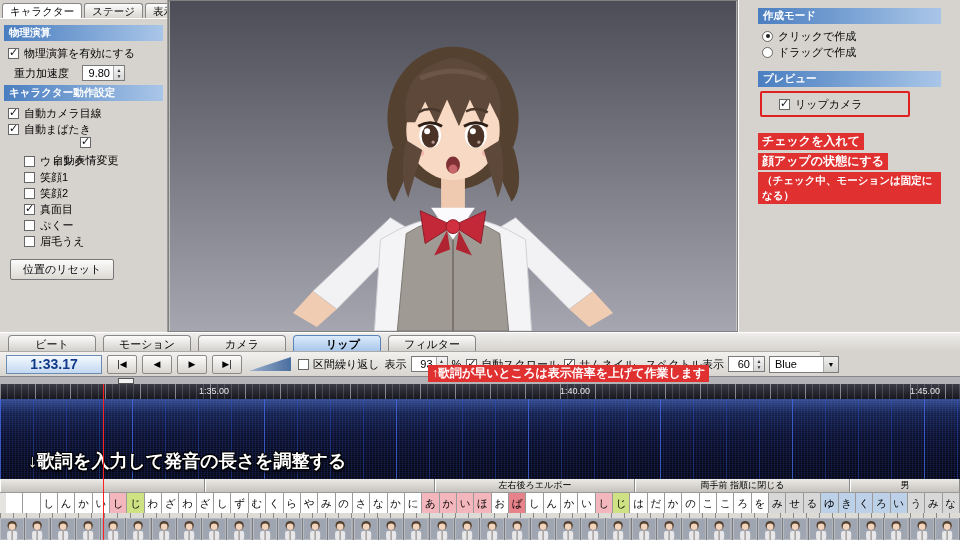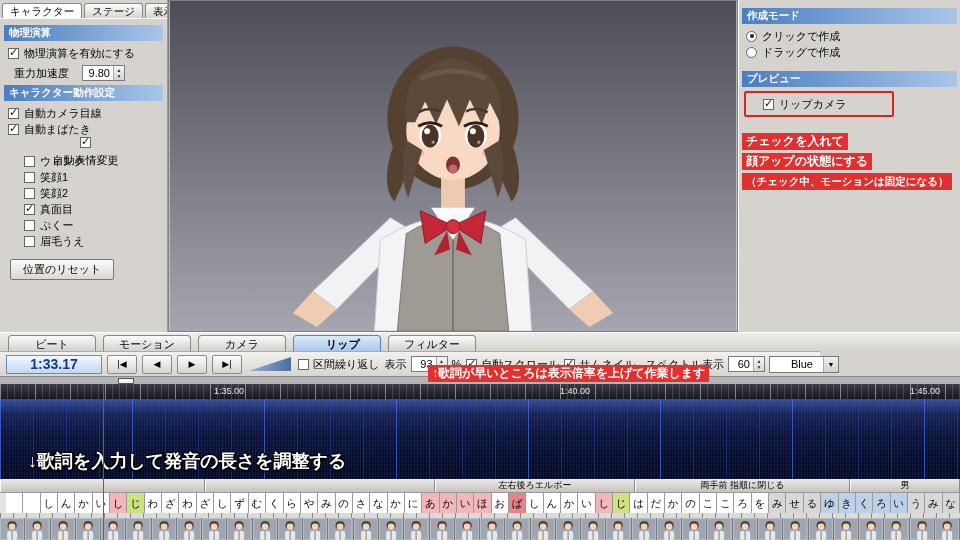--- a/index.html
+++ b/index.html
@@ -31,21 +31,21 @@
                background:linear-gradient(#f6f6f6,#d6d6d6); font-size:5px; line-height:6px; text-align:center; color:#333; }
   .push-btn { display:inline-block; border:1px solid #777; background:linear-gradient(#fbfbfb,#dcd9d4);
               padding:2px 12px; font-size:11px; margin:10px 0 0 6px; border-radius:2px; }
 
   
   .viewport { position:absolute; left:168px; top:0; width:570px; height:332px; border:1px solid #808080; }
   .viewport svg { display:block; }
 
   
   .right-col { position:absolute; left:738px; top:0; width:222px; height:408px;
-               background:#d6d3ce; padding:5px 3px; border-left:1px solid #fff; }
+               background:#d6d3ce; padding:5px 19px; border-left:1px solid #fff; }
   .redbox { border:2px solid #e02020; border-radius:2px; width:150px; padding:3px 5px; margin:2px 0 14px 2px; }
   .ann-red { display:inline-block; background:#e03030; color:#fff; font-weight:bold;
              font-size:12px; padding:1px 4px; margin:1px 0; line-height:15px; }
   .ann-red.small { font-size:10.5px; }
 
   
   .tl-tabs { position:absolute; left:0; top:332px; width:960px; height:19px;
              background:linear-gradient(#efeeec,#d6d3ce); display:flex; gap:7px;
              padding:2px 0 0 8px; border-top:1px solid #fff; }
   .tl-tab { width:88px; font-size:11px; text-align:center; border:1px solid #888; border-bottom:none;
@@ -57,21 +57,21 @@
   .time-display { width:96px; height:19px; background:linear-gradient(#f4f9ff,#c2d8f2);
                   border:1px solid #6a8cb4; color:#123a8a; font-weight:bold; font-size:14px;
                   text-align:center; line-height:17px; flex:none; }
   .t-btn { width:30px; height:19px; border:1px solid #8a8a8a; background:linear-gradient(#fcfcfc,#d8d5d0);
            font-size:9px; line-height:17px; text-align:center; border-radius:2px; flex:none; }
   .wedge { width:42px; height:14px; background:linear-gradient(90deg,#9ab0cc,#4a6ea0);
            clip-path:polygon(0 100%,100% 0,100% 100%); flex:none; margin:0 2px; }
   .t-group { display:flex; align-items:center; gap:4px; flex:none; }
   .spacer { flex:1; }
   .dropdown { display:flex; align-items:center; border:1px solid #7a7a7a; background:#fff;
-              height:17px; width:70px; font-size:11px; padding-left:21px; justify-content:space-between; }
+              height:17px; width:70px; font-size:11px; padding-left:5px; justify-content:space-between; }
   .dd-arrow { width:15px; height:100%; background:linear-gradient(#f0f0f0,#cfcecb);
               border-left:1px solid #aaa; font-size:7px; text-align:center; line-height:15px; }
 
   
   .scroll-strip { position:absolute; left:0; top:376px; width:960px; height:8px;
                   background:#b4b4b8; border-top:1px solid #888; }
   .view-marker { position:absolute; left:118px; top:1px; width:16px; height:6px;
                  background:#f2f2f2; border:1px solid #555; }
   .ruler { position:absolute; left:0; top:384px; width:960px; height:15px; color:#e8e8e8; font-size:9px;
            background-image:
@@ -311,21 +311,21 @@
     </div>
   </div>
 
   <div class="ann-top">
     <span class="ann-red">↑歌詞が早いところは表示倍率を上げて作業します</span>
   </div>
   <div class="scroll-strip">
     <div class="view-marker"></div>
   </div>
   <div class="ruler" id="ruler">
-      <span class="ruler-label" style="left: 225px; padding-left: 8px;">1:35.00</span>
+      <span class="ruler-label" style="left: 210px; padding-left: 8px;">1:35.00</span>
       <span class="ruler-label" style="left: 575px;">1:40.00</span>
       <span class="ruler-label" style="left: 925px;">1:45.00</span>
     </div>
   <div class="spectrogram">
     <div class="spec-ann">↓歌詞を入力して発音の長さを調整する</div>
   </div>
   <div class="motion-row" id="motion-row">
       <div class="seg" style="width: 205px;"></div>
       <div class="seg" style="width: 230px;"></div>
       <div class="seg" style="width: 200px;">左右後ろエルボー</div>

